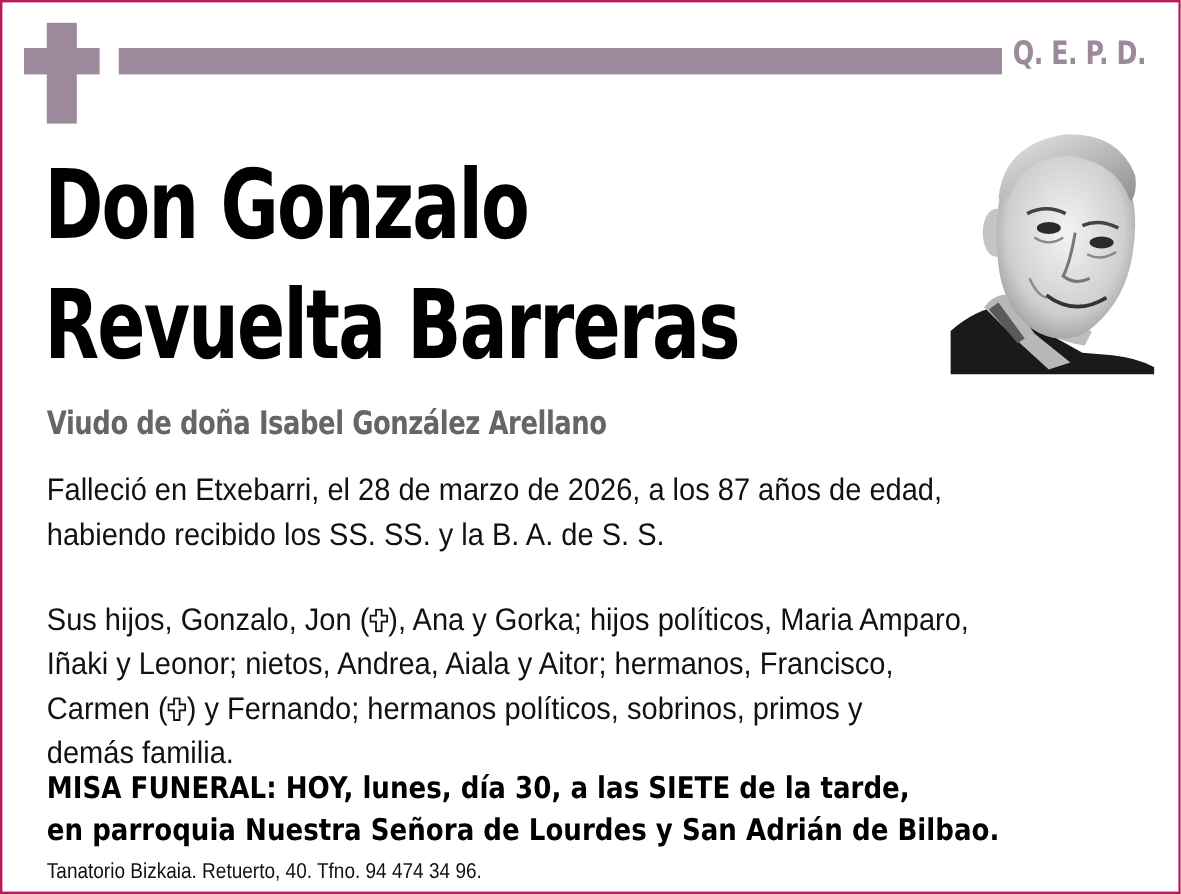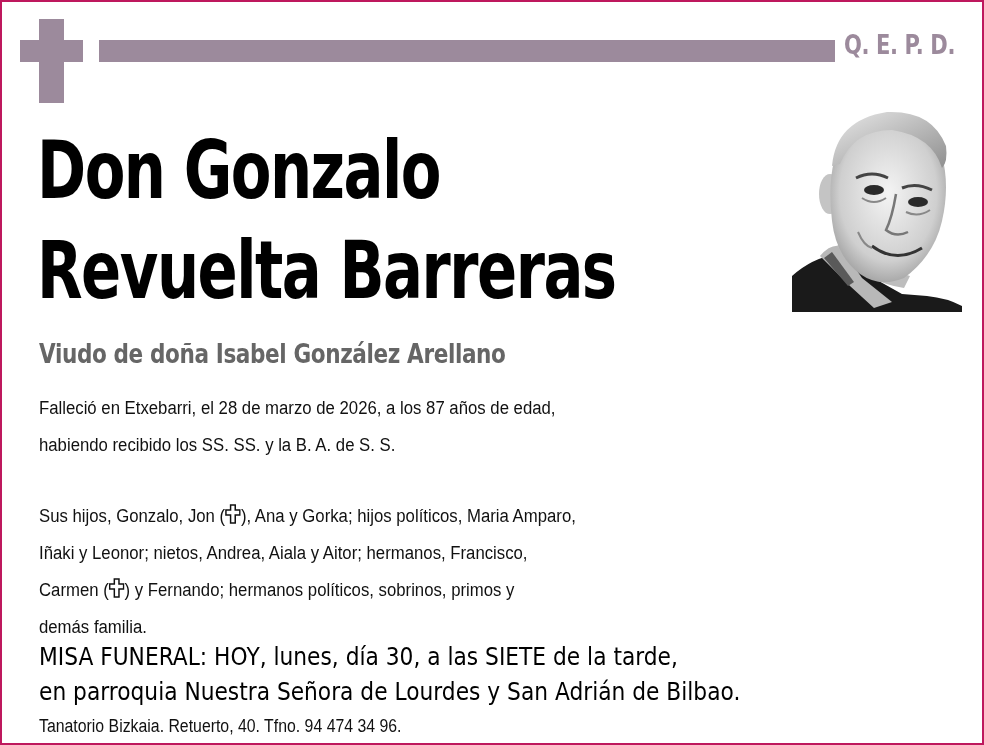--- a/index.html
+++ b/index.html
@@ -81,42 +81,42 @@
       white-space: nowrap;
       letter-spacing: -0.5px;
       transform: scaleX(0.80);
       transform-origin: left top;
       line-height: 1.2;
     }
     .body-text {
       position: absolute;
       left: 37px;
       font-family: "Liberation Sans", sans-serif;
-      font-size: 18px;
+      font-size: 26px;
       color: #111;
       line-height: 37px;
       white-space: nowrap;
     }
     .body-text .line {
       display: block;
       transform: scaleX(0.93);
       transform-origin: left top;
     }
     .p1 { top: 388px; }
     .p2 { top: 496px; }
     .cross-glyph {
       display: inline-block;
       width: 17px; height: 20px;
       vertical-align: -2px;
     }
     .misa {
       position: absolute;
       left: 37px; top: 637px;
       font-family: "DejaVu Sans", sans-serif;
-      font-weight: normal;
+      font-weight: bold;
       font-size: 25px;
       color: #000;
       line-height: 35px;
       white-space: nowrap;
     }
     .misa .line {
       display: block;
       transform: scaleX(0.87);
       transform-origin: left top;
     }

